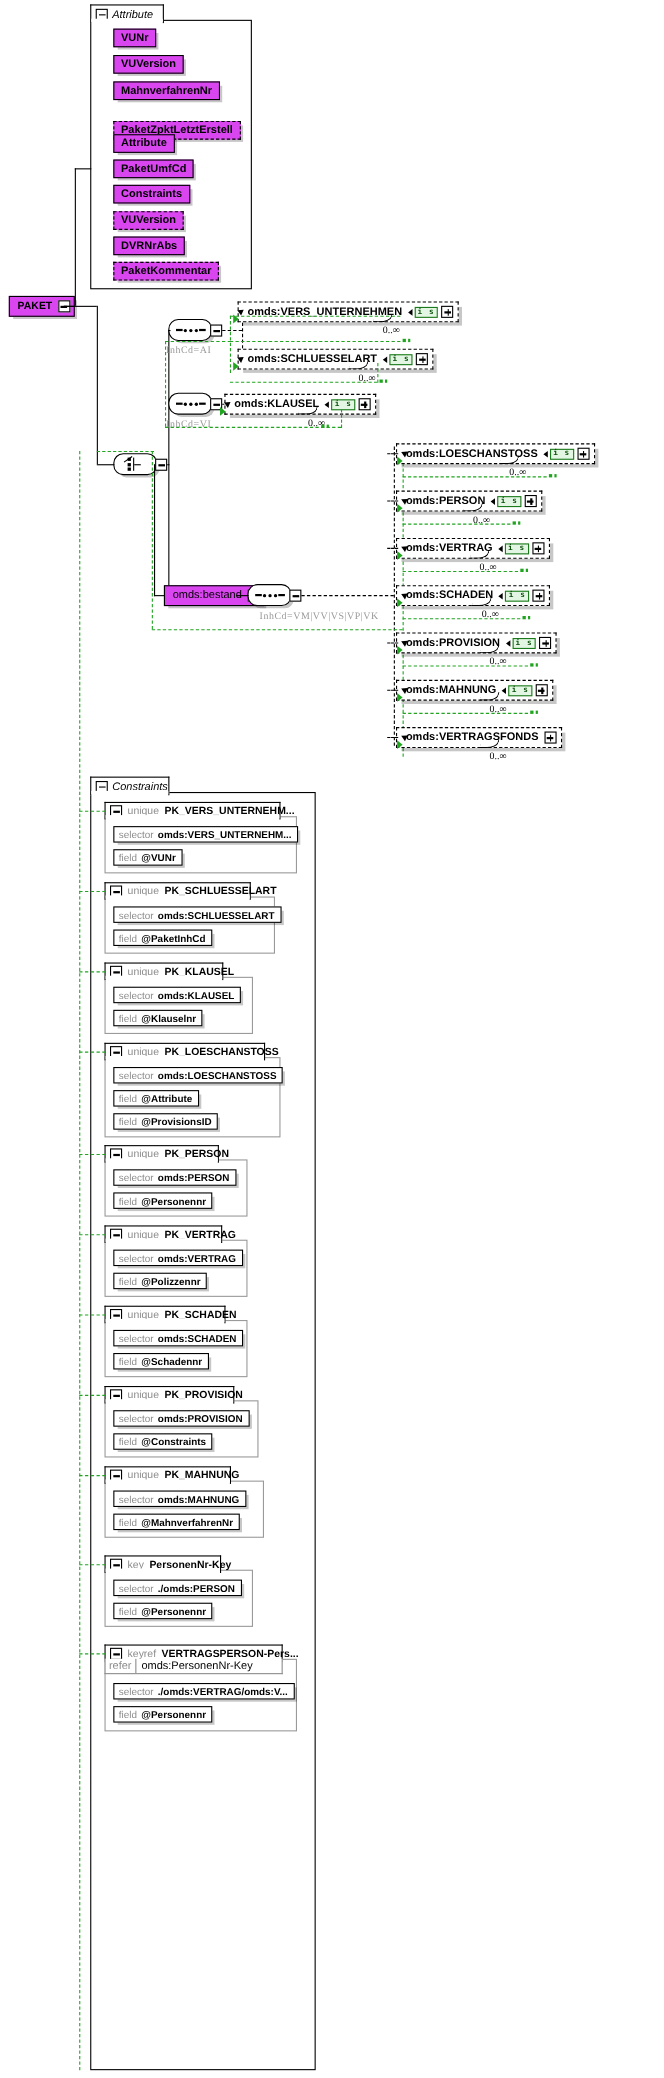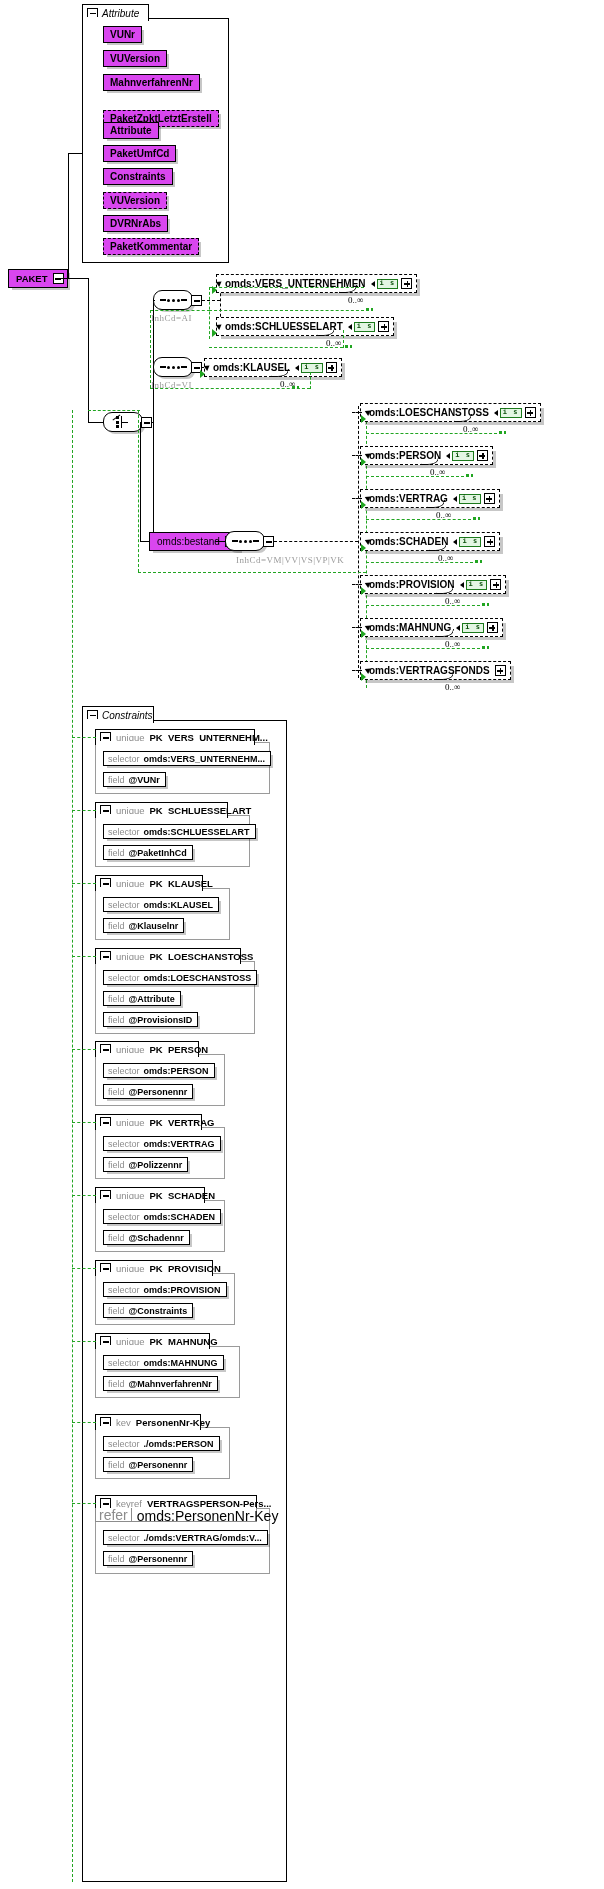--- a/index.html
+++ b/index.html
@@ -161,23 +161,23 @@
     font-size:9px;
     box-shadow:3px 3px 0 -1px rgba(0,0,0,0.22);
   }
   .cbox .k { color:#8c8c8c; padding:0 4px; }
   .cbox .v { color:#000; font-weight:bold; padding:0 5px 0 0; }
   .refer-row{
     position:absolute;
     border:1px solid #8c8c8c;
     border-top:none;
     height:14px;
-    display:flex;
+    display:flex;align-items:center;
     background:#fff;
-    font-size:14px;
+    font-size:10px;
     white-space:nowrap;
   }
   .refer-row .k{color:#8c8c8c;padding:0 3px;border-right:1px solid #8c8c8c;height:100%;display:flex;align-items:center;}
   .refer-row .v{color:#000;padding:0 5px;}
 
   
   .ln { position:absolute; background:#000; }
   .ln.h { height:1.1px; }
   .ln.v { width:1.1px; }
   .dln { position:absolute; }

